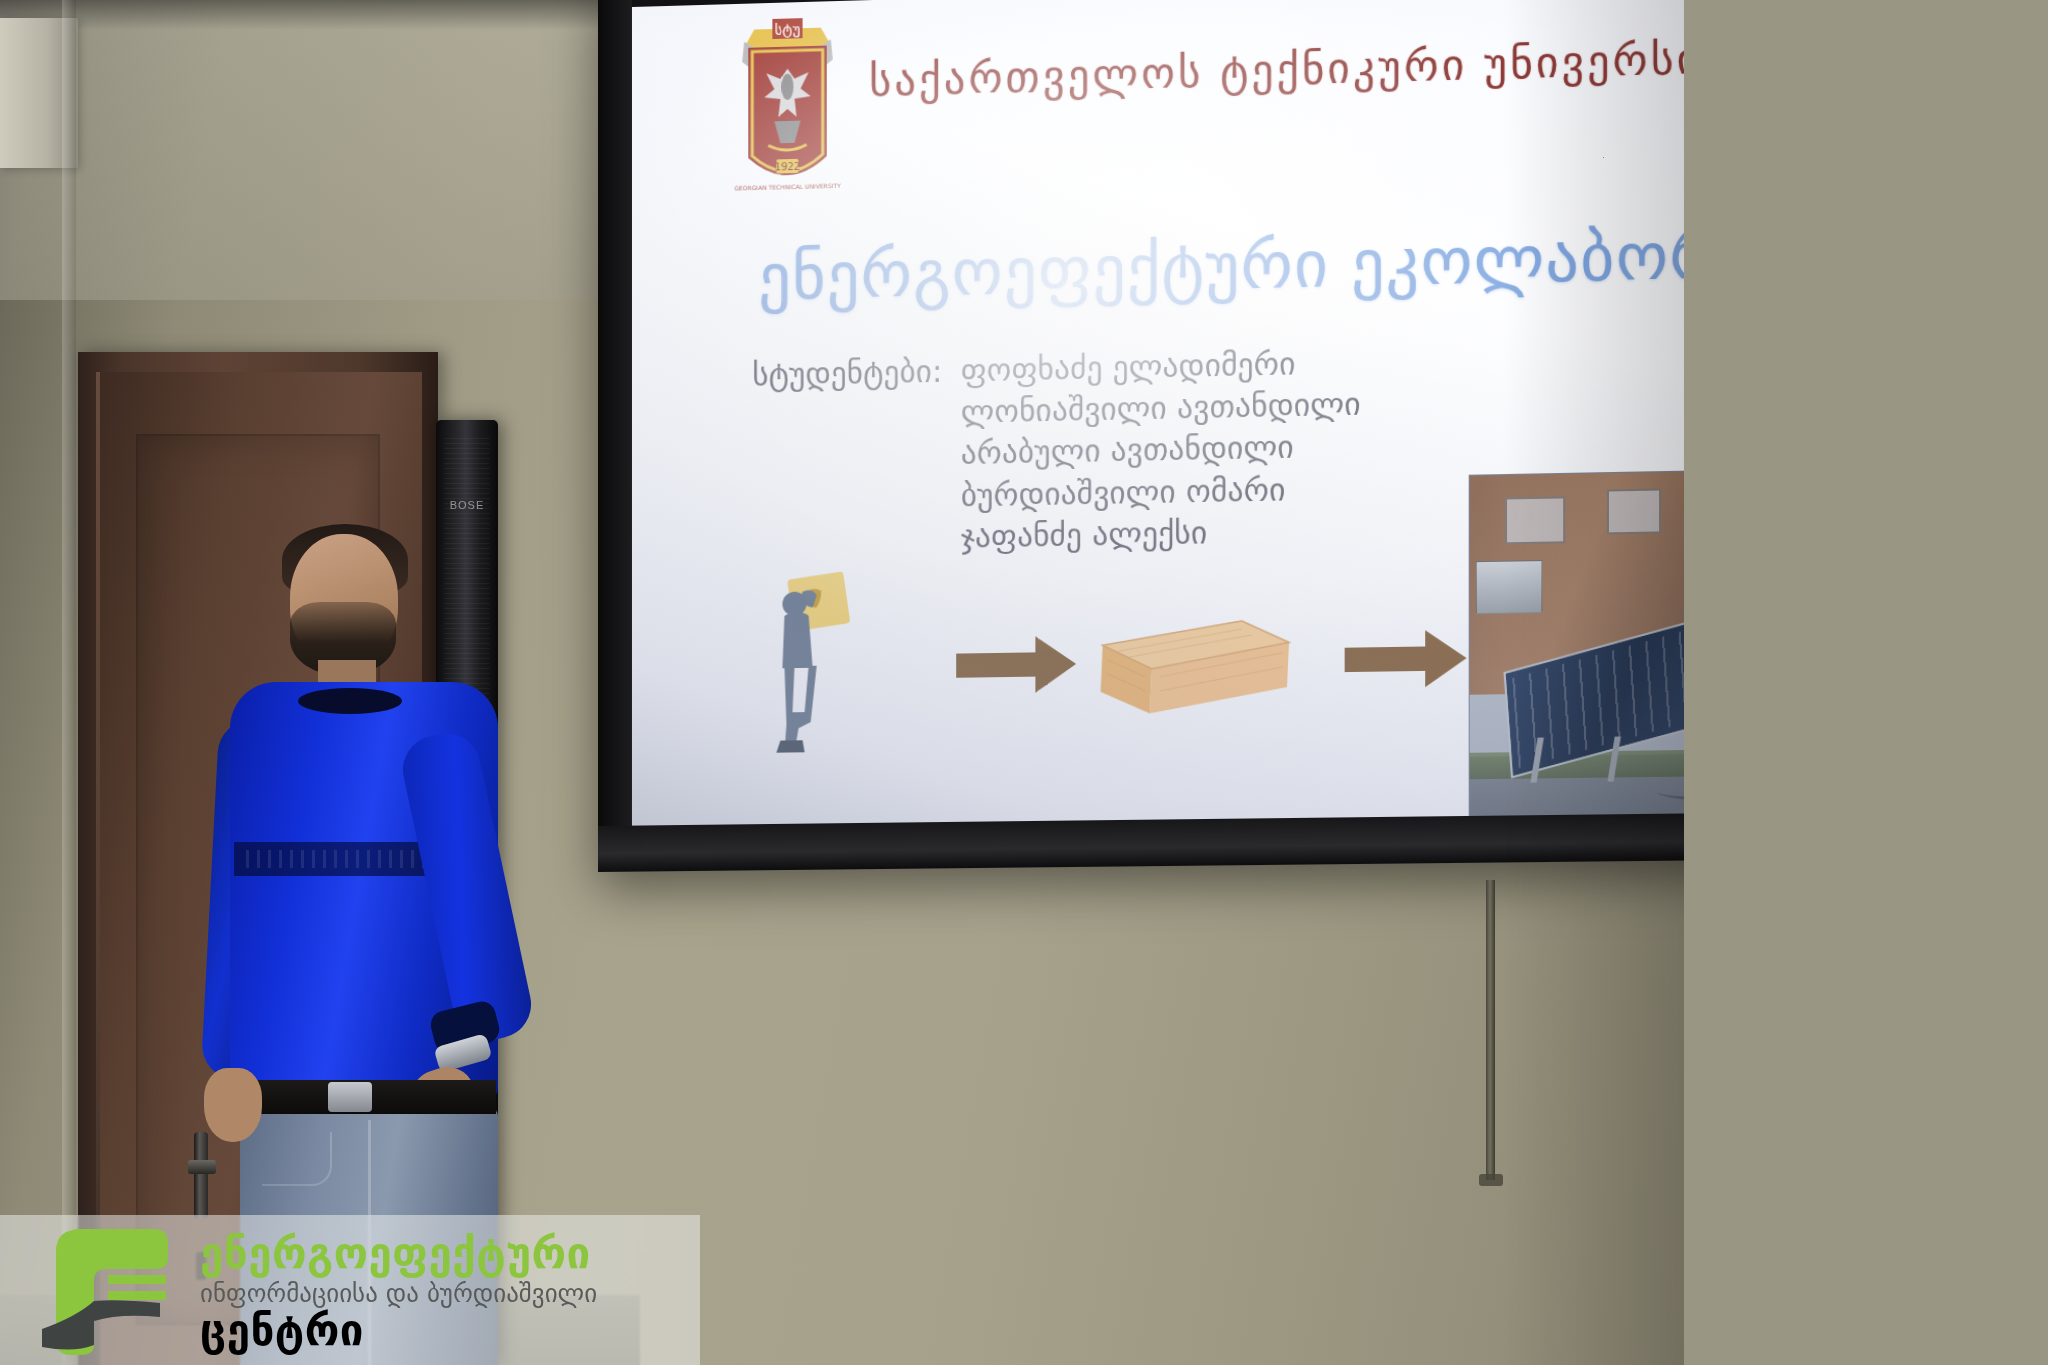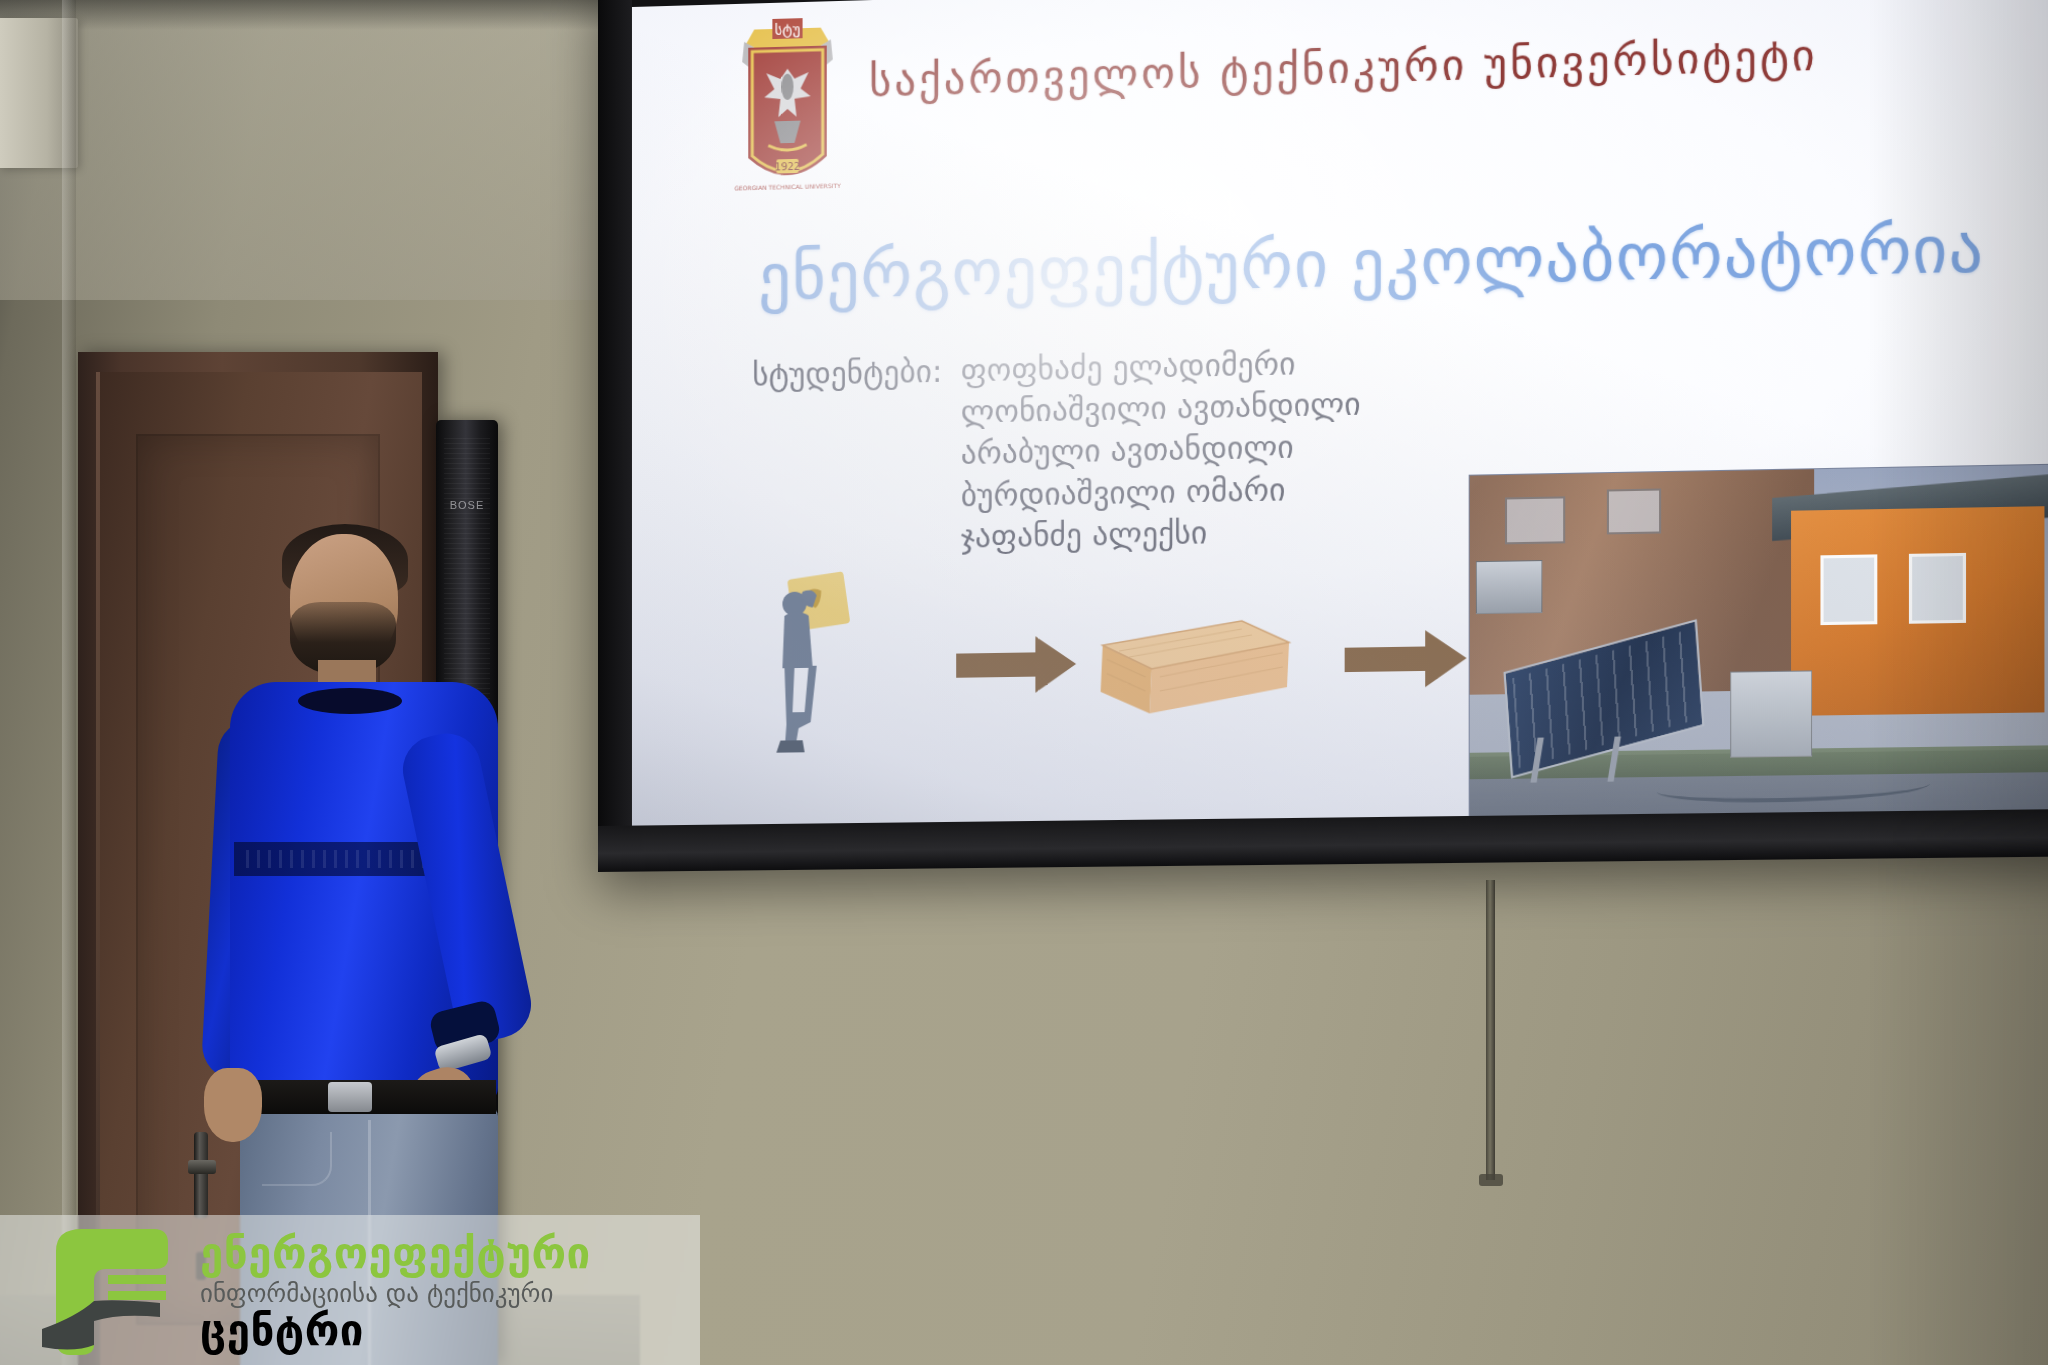--- a/index.html
+++ b/index.html
@@ -3,21 +3,21 @@
 <meta charset="utf-8">
 <style>
   * { box-sizing: border-box; margin: 0; padding: 0; }
   html, body {
     width: 2048px; height: 1365px;
     overflow: hidden;
     font-family: "DejaVu Sans", "Liberation Sans", sans-serif;
     background: #9a9684;
   }
 
-  #scene { position: relative; width: 2048px; height: 1365px; overflow: hidden; }
+  #scene { position: relative; width: 1684px; height: 1365px; overflow: hidden; }
 
   
   .wall {
     position: absolute; inset: 0;
     background:
       linear-gradient(100deg, #4b4a42 0%, #6d6a5b 3%, #8e8a76 12%, #a09b85 26%, #a8a38c 40%, #a7a28c 60%, #9d9882 78%, #8d8874 100%);
   }
   .wall-upper {
     position: absolute; left: 0; top: 0; width: 640px; height: 300px;
     background: linear-gradient(180deg, #b9b6a6 0%, #aeab9a 55%, #a5a191 100%);
@@ -543,18 +543,18 @@
       <svg viewBox="0 0 140 132" width="140" height="132" aria-hidden="true">
         <path d="M14 26 Q14 4 40 4 L112 4 Q126 4 126 18 L126 34 Q126 44 112 44 L64 44 Q52 44 52 56 L52 120 Q52 130 38 130 L28 130 Q14 130 14 114 Z" fill="#8cc63f"></path>
         <rect x="66" y="50" width="58" height="9" fill="#8cc63f"></rect>
         <rect x="66" y="66" width="58" height="9" fill="#8cc63f"></rect>
         <path d="M0 104 Q34 92 52 76 L52 120 Q32 128 0 122 Z" fill="#3f4442"></path>
         <path d="M52 76 Q76 74 118 78 L118 92 Q78 88 52 96 Z" fill="#3f4442"></path>
       </svg>
     </div>
     <div class="logo-text">
       <div class="logo-l1">ენერგოეფექტური</div>
-      <div class="logo-l2">ინფორმაციისა და ტექნიკური</div>
+      <div class="logo-l2">ინფორმაციისა და ბურდიაშვილი</div>
       <div class="logo-l3">ცენტრი</div>
     </div>
   </div>
 
 </div>
 
 </body></html>

